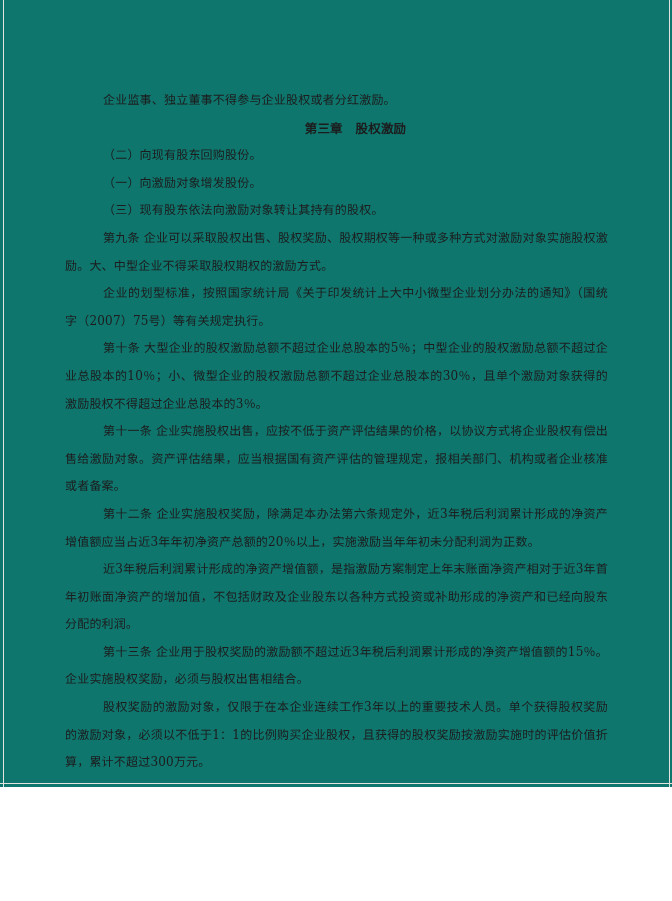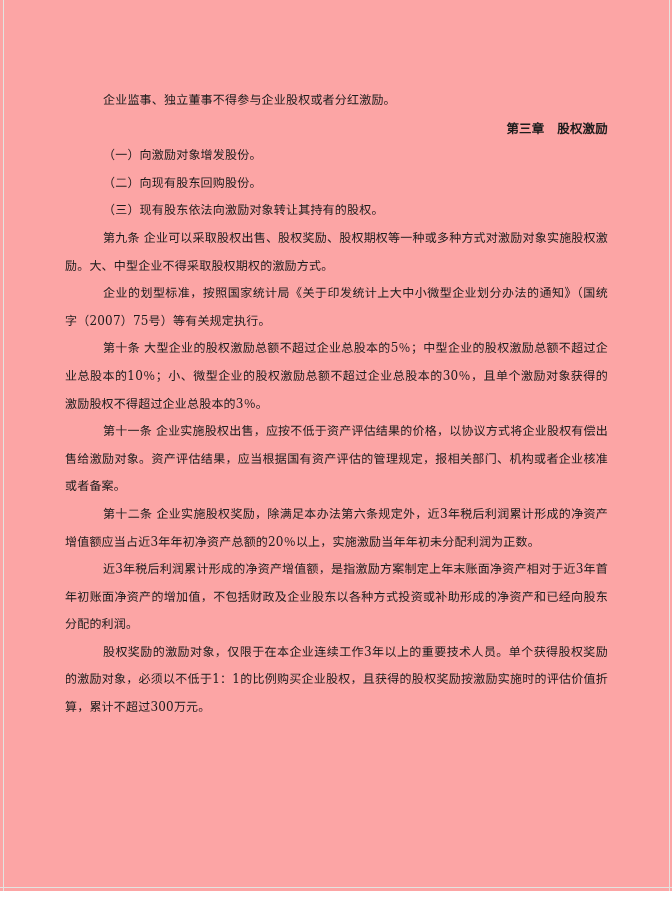--- a/index.html
+++ b/index.html
@@ -3,22 +3,22 @@
 <meta charset="utf-8">
 <style>
   html, body {
     margin: 0;
     padding: 0;
     background: #ffffff;
   }
   .page {
     position: relative;
     width: 672px;
-    height: 891px;
-    background: #fca5a5;
+    height: 787px;
+    background: #0f766e;
     overflow: hidden;
     font-family: "DejaVu Serif", "Liberation Serif", serif;
     color: #1c1c1c;
   }
   
   .page-edge {
     position: absolute;
     background: #e3e3e0;
   }
   .page-edge.left   { left: 3px;  top: 0; bottom: 0; width: 1px; }
@@ -38,41 +38,42 @@
     text-align: justify;
     text-indent: 38px;
     letter-spacing: 0.2px;
     word-break: break-all;
   }
   .chapter-heading {
     margin: 0;
     font-size: 12.5px;
     line-height: 27.6px;
     font-weight: bold;
-    text-align: right;
+    text-align: center;
     
     text-indent: 38px;
     letter-spacing: 0.2px;
   }
 </style>
 </head>
 <body>
 
 <div class="page">
   <div class="page-edge left"></div>
   <div class="page-edge right"></div>
   <div class="page-edge bottom"></div>
 
   <div class="content">
     <p class="para">企业监事、独立董事不得参与企业股权或者分红激励。</p>
     <h2 class="chapter-heading">第三章　股权激励</h2>
+    <p class="para">（二）向现有股东回购股份。</p>
     <p class="para">（一）向激励对象增发股份。</p>
-    <p class="para">（二）向现有股东回购股份。</p>
     <p class="para">（三）现有股东依法向激励对象转让其持有的股权。</p>
     <p class="para">第九条 企业可以采取股权出售、股权奖励、股权期权等一种或多种方式对激励对象实施股权激励。大、中型企业不得采取股权期权的激励方式。</p>
     <p class="para">企业的划型标准，按照国家统计局《关于印发统计上大中小微型企业划分办法的通知》（国统字（2007）75号）等有关规定执行。</p>
     <p class="para">第十条 大型企业的股权激励总额不超过企业总股本的5％；中型企业的股权激励总额不超过企业总股本的10％；小、微型企业的股权激励总额不超过企业总股本的30％，且单个激励对象获得的激励股权不得超过企业总股本的3％。</p>
     <p class="para">第十一条 企业实施股权出售，应按不低于资产评估结果的价格，以协议方式将企业股权有偿出售给激励对象。资产评估结果，应当根据国有资产评估的管理规定，报相关部门、机构或者企业核准或者备案。</p>
     <p class="para">第十二条 企业实施股权奖励，除满足本办法第六条规定外，近3年税后利润累计形成的净资产增值额应当占近3年年初净资产总额的20％以上，实施激励当年年初未分配利润为正数。</p>
     <p class="para">近3年税后利润累计形成的净资产增值额，是指激励方案制定上年末账面净资产相对于近3年首年初账面净资产的增加值，不包括财政及企业股东以各种方式投资或补助形成的净资产和已经向股东分配的利润。</p>
+    <p class="para">第十三条 企业用于股权奖励的激励额不超过近3年税后利润累计形成的净资产增值额的15％。企业实施股权奖励，必须与股权出售相结合。</p>
     <p class="para">股权奖励的激励对象，仅限于在本企业连续工作3年以上的重要技术人员。单个获得股权奖励的激励对象，必须以不低于1：1的比例购买企业股权，且获得的股权奖励按激励实施时的评估价值折算，累计不超过300万元。</p>
   </div>
 </div>
 
 </body></html>

